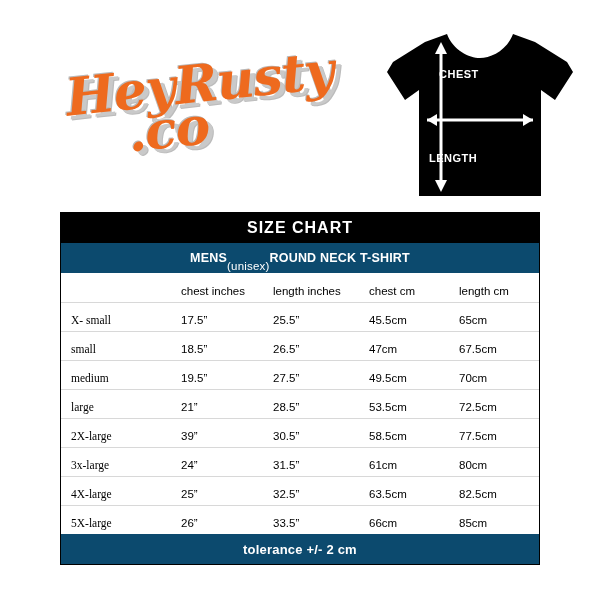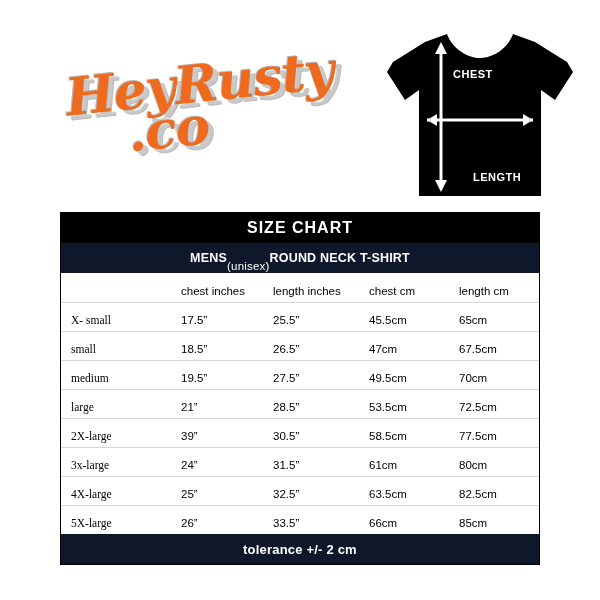--- a/index.html
+++ b/index.html
@@ -80,28 +80,27 @@
   }
   .diagram-label {
     position: absolute;
     font-family: "Liberation Sans", sans-serif;
     font-weight: bold;
     font-size: 11px;
     color: #ffffff;
     letter-spacing: 0.5px;
   }
   .label-chest {
-    left: 68px;
+    left: 54px;
     top: 48px;
     text-align: center;
   }
   .label-length {
     left: 44px;
-    top: 151px;
-    margin-left: 44px;
+    top: 132px;
   }
 
   
   .chart {
     position: absolute;
     left: 60px;
     top: 212px;
     width: 480px;
     border: 1px solid #000000;
     box-sizing: border-box;
@@ -114,21 +113,21 @@
     box-sizing: border-box;
   }
   .bar-black {
     background: #000000;
     color: #ffffff;
     font-weight: bold;
     font-size: 16px;
     letter-spacing: 1px;
   }
   .bar-orange {
-    background: #0f172a;
+    background: #0c4a6e;
     color: #ffffff;
     font-weight: bold;
     font-size: 12.5px;
     letter-spacing: 0.2px;
   }
   .bar-orange.small {
     font-size: 13px;
     font-weight: bold;
     letter-spacing: 0.2px;
   }

